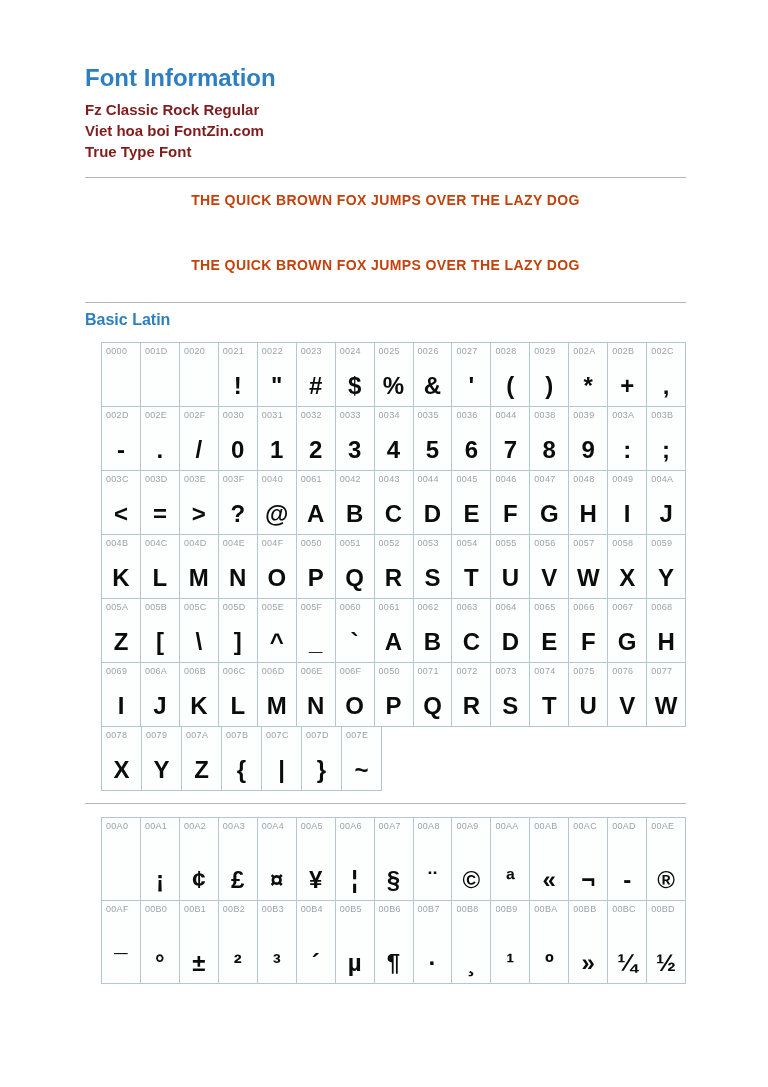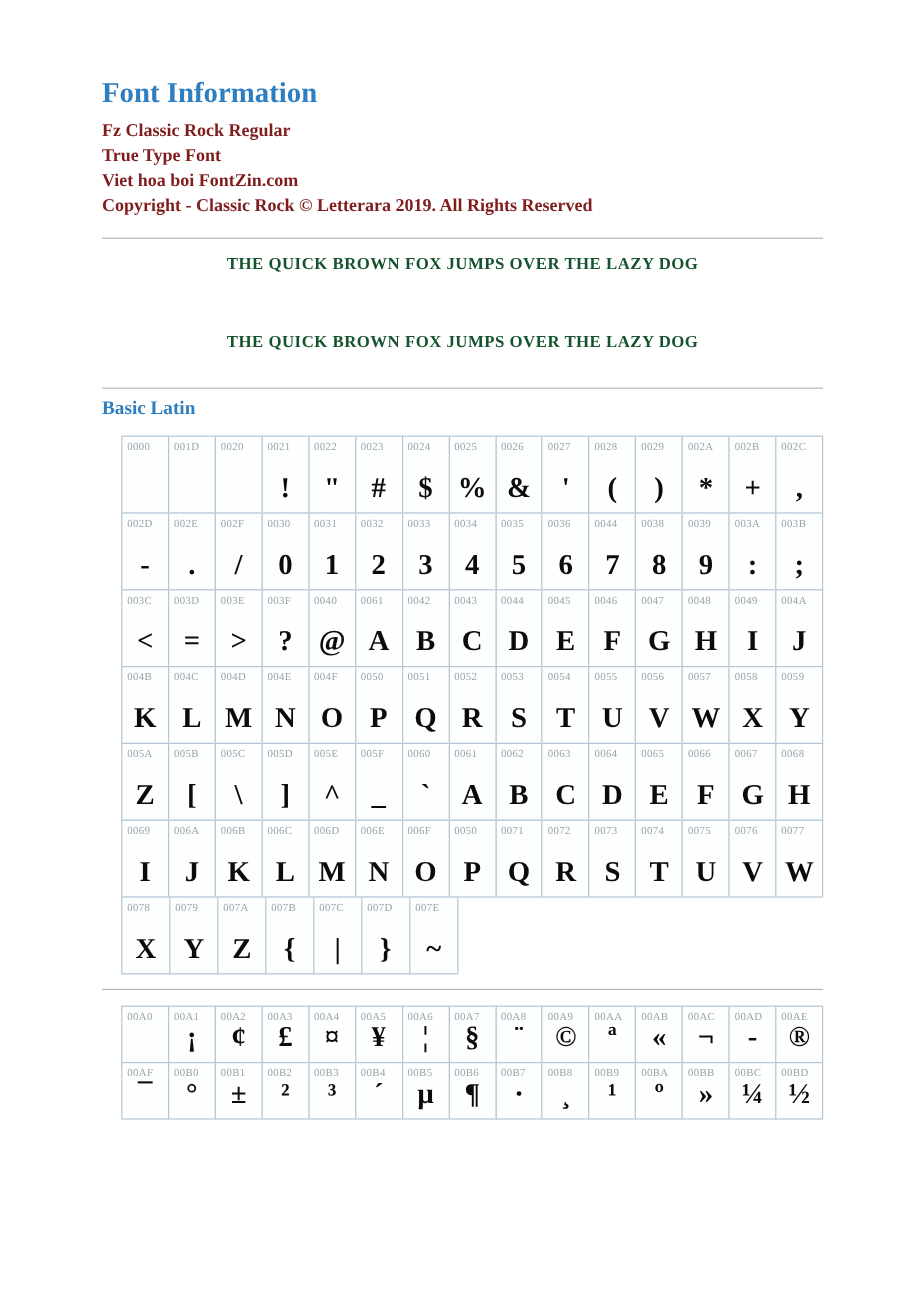--- a/index.html
+++ b/index.html
@@ -6,64 +6,63 @@
     --accent:#2E7FC1;
     --ink:#111111;
     --code:#9BA3AB;
     --grid-border:#B5C6D6;
     --divider:#AEB8C0;
   }
   *{margin:0;padding:0;box-sizing:border-box;}
   html,body{background:#ffffff;}
   .page{
     width:768px;height:1087px;background:#ffffff;position:relative;
-    font-family:Liberation Serif, serif;color:var(--ink);overflow:hidden;
+    font-family:Liberation Sans, sans-serif;color:var(--ink);overflow:hidden;
   }
   .content{position:absolute;left:85px;top:63px;width:601px;}
   .page-title{font-size:24px;font-weight:bold;color:var(--accent);line-height:30px;margin-bottom:6px;}
   .info-line{font-size:15px;font-weight:bold;line-height:21px;color:#7f1d1d;}
   .divider{border:0;border-top:1px solid var(--divider);height:0;margin-top:15px;}
   .section-heading{font-size:16px;font-weight:bold;color:var(--accent);margin-top:8px;}
   .sample-line{
     text-align:center;font-weight:bold;font-size:14px;letter-spacing:0.4px;
-    color:#14532d;
+    color:#c2410c;
   }
   .sample-1{margin-top:14px;}
   .sample-2{margin-top:49px;}
   .glyph-grid{margin-top:13px;}
   .grid-row{display:flex;}
   .cell{
     width:41px;height:65px;border:1px solid var(--grid-border);background:#fdfefe;
     margin-left:-1px;margin-top:-1px;position:relative;
     display:flex;align-items:flex-end;justify-content:center;padding-bottom:8px;
   }
   .grid-row .cell:first-child{margin-left:16px;}
   .glyph-grid .grid-row:first-child .cell{margin-top:0;}
-  .grid--tall .cell{height:48px;}
+  .grid--tall .cell{height:84px;}
   .code{
     position:absolute;top:3px;left:4px;font-size:9px;color:var(--code);
     letter-spacing:0.3px;
   }
   .glyph{font-weight:bold;font-size:24px;line-height:1;color:#0b0b0b;}
   .mt-divider-2{margin-top:29px;}
   .mt-divider-3{margin-top:12px;}
 </style>
 </head>
 <body>
 
 <div class="page">
   <div class="content">
 
     <div class="page-title">Font Information</div>
 
     <div>
       <div class="info-line">Fz Classic Rock Regular</div>
+      <div class="info-line">Viet hoa boi FontZin.com</div>
       <div class="info-line">True Type Font</div>
-      <div class="info-line">Viet hoa boi FontZin.com</div>
-      <div class="info-line">Copyright - Classic Rock © Letterara 2019. All Rights Reserved</div>
     </div>
 
     <hr class="divider">
 
     <div class="sample-line sample-1">THE QUICK BROWN FOX JUMPS OVER THE LAZY DOG</div>
     <div class="sample-line sample-2">THE QUICK BROWN FOX JUMPS OVER THE LAZY DOG</div>
 
     <hr class="divider mt-divider-2">
 
     <div class="section-heading">Basic Latin</div>

